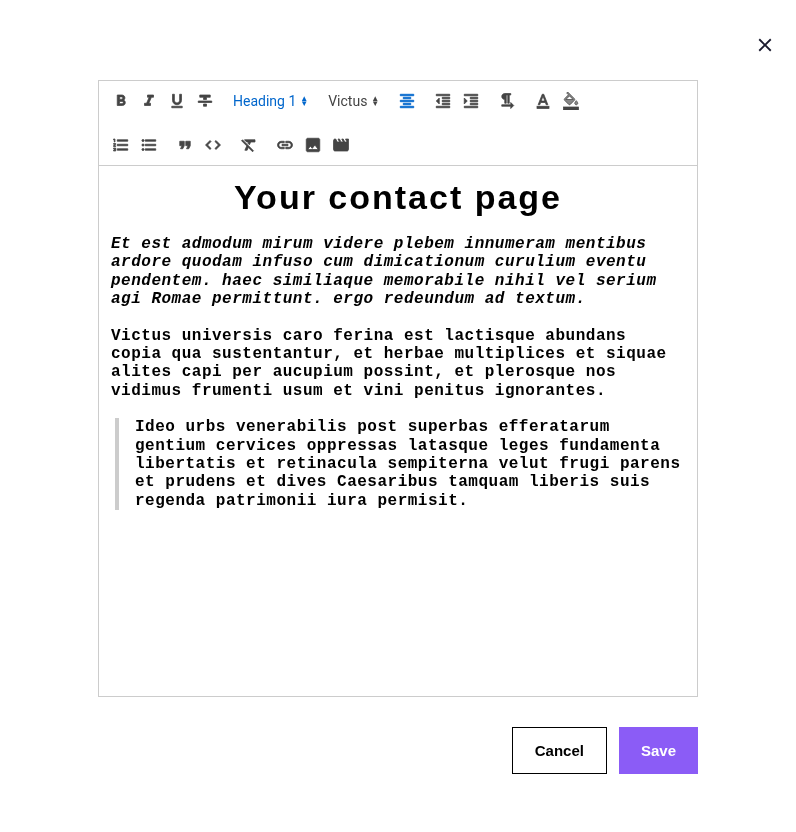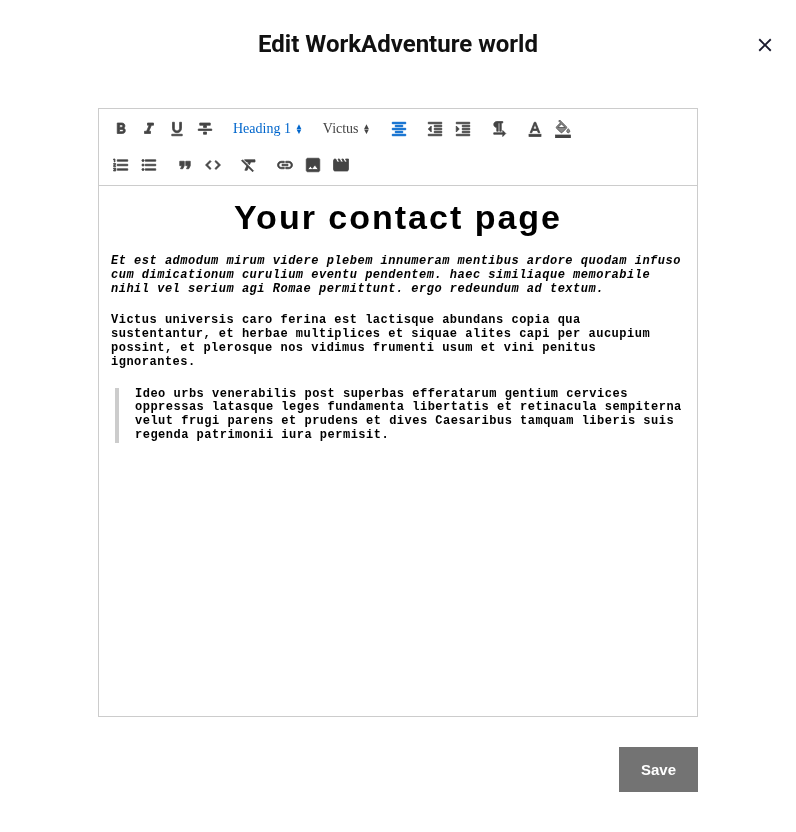--- a/index.html
+++ b/index.html
@@ -46,22 +46,21 @@
       width: 600px;
       margin: 0 auto;
       border: 1px solid #ccc;
     }
     .toolbar {
       border-bottom: 1px solid #ccc;
       padding: 8px;
       display: flex;
       flex-wrap: wrap;
       align-items: center;
-      gap: 8px;
-      font-family: Liberation Serif, serif;
+      gap: 16px;
     }
     .toolbar-row {
       display: flex;
       align-items: center;
       flex-wrap: wrap;
       width: 100%;
     }
     .tb-btn {
       width: 28px;
       height: 24px;
@@ -115,21 +114,21 @@
     .editor-content h1 {
       font-family: Liberation Sans, sans-serif;
       font-size: 34px;
       font-weight: 900;
       text-align: center;
       letter-spacing: 2px;
       margin-bottom: 18px;
       color: #000;
     }
     .editor-content p {
-      font-size: 12px;
+      font-size: 16px;
       line-height: 1.15;
       margin-bottom: 18px;
       font-weight: bold;
       letter-spacing: 0.5px;
       color: #000;
     }
     .editor-content p.italic {
       font-style: italic;
     }
     .editor-content blockquote {
@@ -155,29 +154,28 @@
       font-weight: 600;
       cursor: pointer;
       border: none;
     }
     .btn-cancel {
       background: #fff;
       color: #000;
       border: 1.5px solid #000;
     }
     .btn-save {
-      background: #737373;
+      background: #8b5cf6;
       color: #fff;
     }
   </style>
 </head>
 <body>
 
 <div class="modal-header">
-  <div class="modal-title">Edit WorkAdventure world</div>
   <div class="close-btn">
     <svg viewBox="0 0 24 24">
         <path d="M19 6.41L17.59 5 12 10.59 6.41 5 5 6.41 10.59 12 5 17.59 6.41 19 12 13.41 17.59 19 19 17.59 13.41 12z"></path>
       </svg>
   </div>
 </div>
 
 <div class="editor-wrap">
   <div class="toolbar">
     <div class="toolbar-row">
@@ -299,14 +297,15 @@
     <h1>Your contact page</h1>
     <p class="italic">Et est admodum mirum videre plebem innumeram mentibus ardore quodam infuso cum dimicationum curulium eventu pendentem. haec similiaque memorabile nihil vel serium agi Romae permittunt. ergo redeundum ad textum.</p>
     <p>Victus universis caro ferina est lactisque abundans copia qua sustentantur, et herbae multiplices et siquae alites capi per aucupium possint, et plerosque nos vidimus frumenti usum et vini penitus ignorantes.</p>
     <blockquote>
       <p>Ideo urbs venerabilis post superbas efferatarum gentium cervices oppressas latasque leges fundamenta libertatis et retinacula sempiterna velut frugi parens et prudens et dives Caesaribus tamquam liberis suis regenda patrimonii iura permisit.</p>
     </blockquote>
   </div>
 </div>
 
 <div class="footer">
+  <button class="btn btn-cancel">Cancel</button>
   <button class="btn btn-save">Save</button>
 </div>
 
 </body></html>

